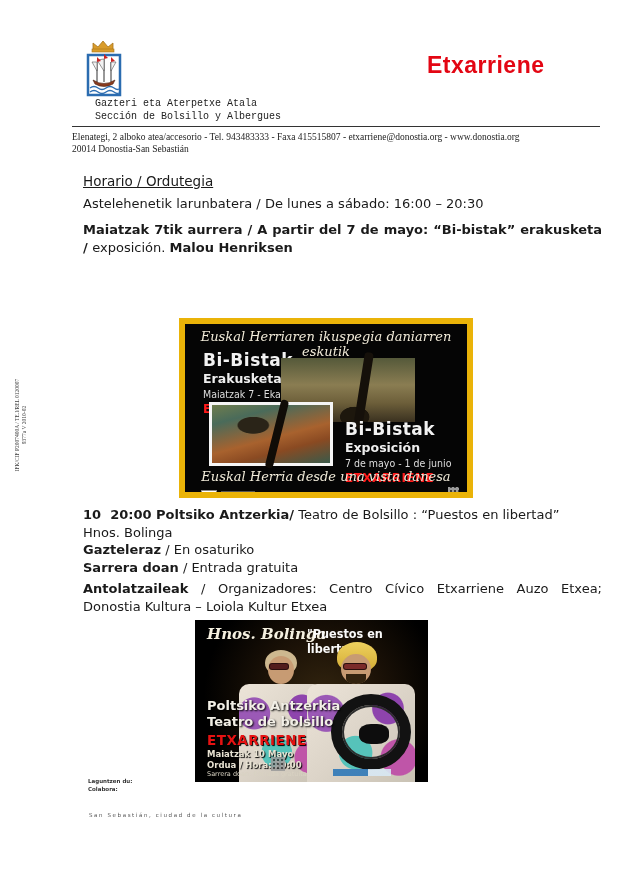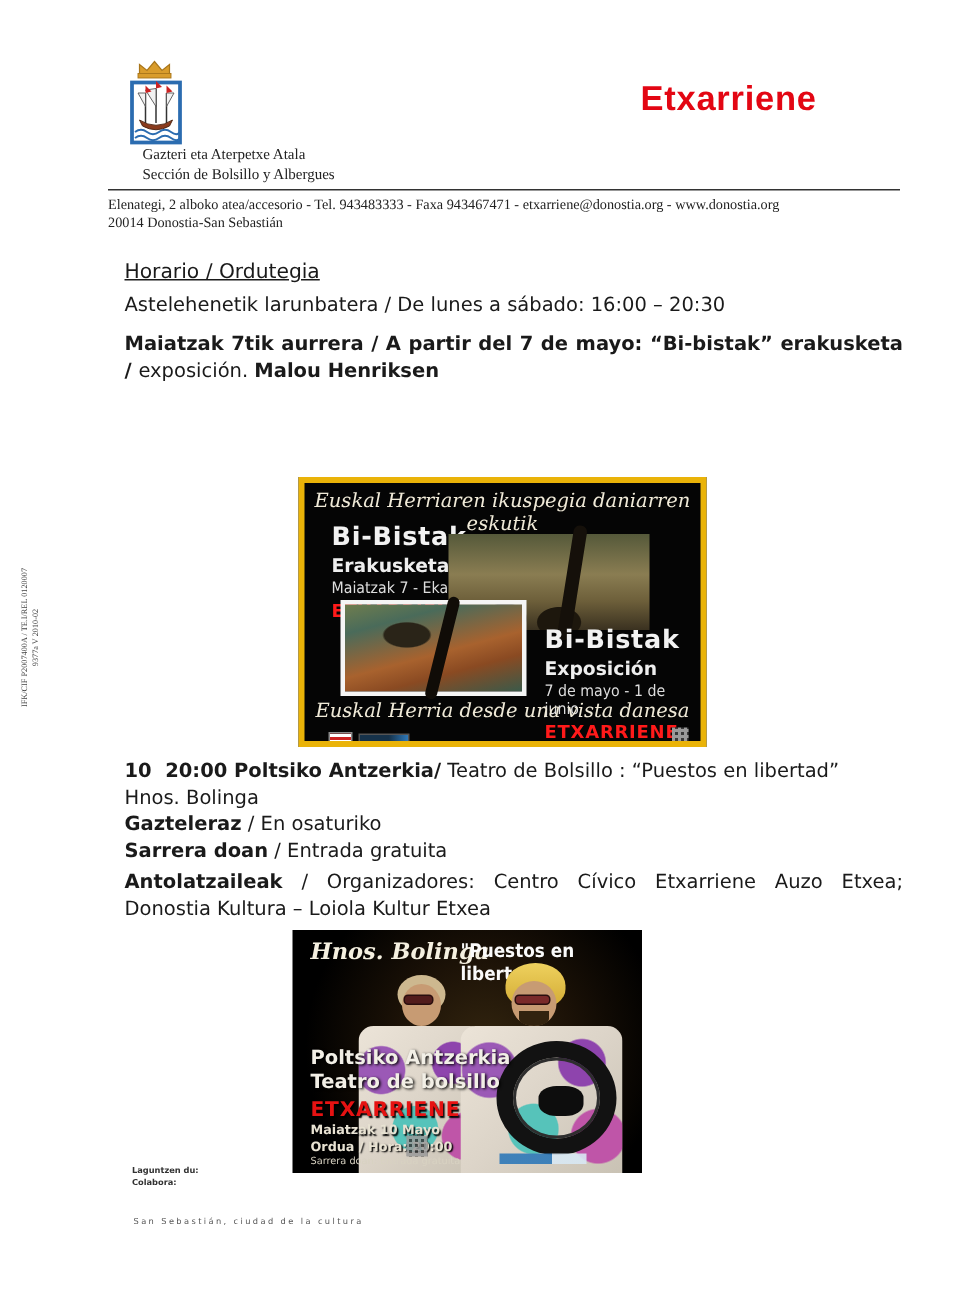--- a/index.html
+++ b/index.html
@@ -5,36 +5,36 @@
   * { margin:0; padding:0; box-sizing:border-box; }
   html,body { background:#ffffff; }
   .page {
     position:relative; width:640px; height:869px; background:#fff;
     font-family:"DejaVu Sans", sans-serif; color:#1a1a1a; overflow:hidden;
   }
   
   .crest { position:absolute; left:84px; top:38px; width:40px; height:64px; }
   .org-name { position:absolute; left:133px; top:53px; font-size:10.5px; font-weight:bold; line-height:12.5px; color:#222; font-family:"Liberation Sans", sans-serif; }
   .brand { position:absolute; left:427px; top:52px; width:170px; font-size:23px; font-weight:bold; color:#e30613; font-family:"Liberation Sans", sans-serif; letter-spacing:0.5px; }
-  .dept { position:absolute; left:95px; top:98px; font-size:10px; line-height:12.5px; font-family:Liberation Serif, serif; color:#222; }
+  .dept { position:absolute; left:95px; top:98px; font-size:10px; line-height:12.5px; font-family:Liberation Mono, monospace; color:#222; }
   .header-rule { position:absolute; left:72px; top:126px; width:528px; height:1px; background:#333; }
   .addr { position:absolute; left:72px; top:131px; width:528px; font-size:9.5px; line-height:12px; font-family:"Liberation Serif", serif; color:#222; }
   
   .side-vert {
     position:absolute; left:-44px; top:417px; width:132px; height:16px;
     transform:rotate(-90deg); font-size:5.5px; line-height:7px; text-align:center;
     font-family:"Liberation Serif", serif; color:#444;
   }
   
   .btxt { position:absolute; left:83px; width:519px; font-size:13px; line-height:17.5px; text-align:justify; }
   .bold { font-weight:bold; }
   .heading { position:absolute; left:83px; top:173px; font-size:13.5px; font-weight:normal; text-decoration:underline; }
   .keep { white-space:pre-wrap; }
   
-  .poster1 { position:absolute; left:199px; top:318px; width:272px; height:180px; background:#050505; border:4px solid #eab308; overflow:hidden; }
+  .poster1 { position:absolute; left:179px; top:318px; width:294px; height:180px; background:#050505; border:6px solid #eab308; overflow:hidden; }
   .p1-script-top { position:absolute; left:0; top:5px; width:100%; text-align:center; color:#f0ead8; font-family:"DejaVu Serif", serif; font-style:italic; font-size:13px; }
   .p1-left { position:absolute; left:18px; top:26px; color:#fff; }
   .p1-title { font-size:17px; font-weight:bold; color:#f2f2f2; letter-spacing:0.5px; }
   .p1-sub { font-size:12.5px; font-weight:bold; color:#eee; margin-top:1px; }
   .p1-dates { font-size:10.5px; color:#ddd; margin-top:2px; font-stretch:condensed; }
   .p1-venue { font-size:12px; font-weight:bold; color:#ff1a1a; margin-top:2px; letter-spacing:0.5px; }
   .photoA { position:absolute; left:96px; top:34px; width:134px; height:64px;
     background:
       radial-gradient(ellipse 26px 18px at 28% 88%, #221c10 0%, #221c10 55%, transparent 58%),
       radial-gradient(ellipse 26px 18px at 55% 92%, #1d170d 0%, #1d170d 55%, transparent 58%),
@@ -113,21 +113,21 @@
   <div class="brand">Etxarriene</div>
 
   <div class="dept">
     <div>Gazteri eta  Aterpetxe Atala</div>
     <div>Sección de Bolsillo y Albergues</div>
   </div>
 
   <div class="header-rule"></div>
 
   <div class="addr">
-    <div>Elenategi, 2 alboko atea/accesorio - Tel. 943483333 - Faxa 943467471 - etxarriene@donostia.org - www.donostia.org</div>
+    <div>Elenategi, 2 alboko atea/accesorio - Tel. 943483333 - Faxa 415515807 - etxarriene@donostia.org - www.donostia.org</div>
     <div>20014 Donostia-San Sebastián</div>
   </div>
 
   <div class="side-vert">
     <div>IFK/CIF P2007400A / TE.I/REL 0120007</div>
     <div>9377a V 2010-02</div>
   </div>
 
   <div class="heading">Horario / Ordutegia</div>
 

